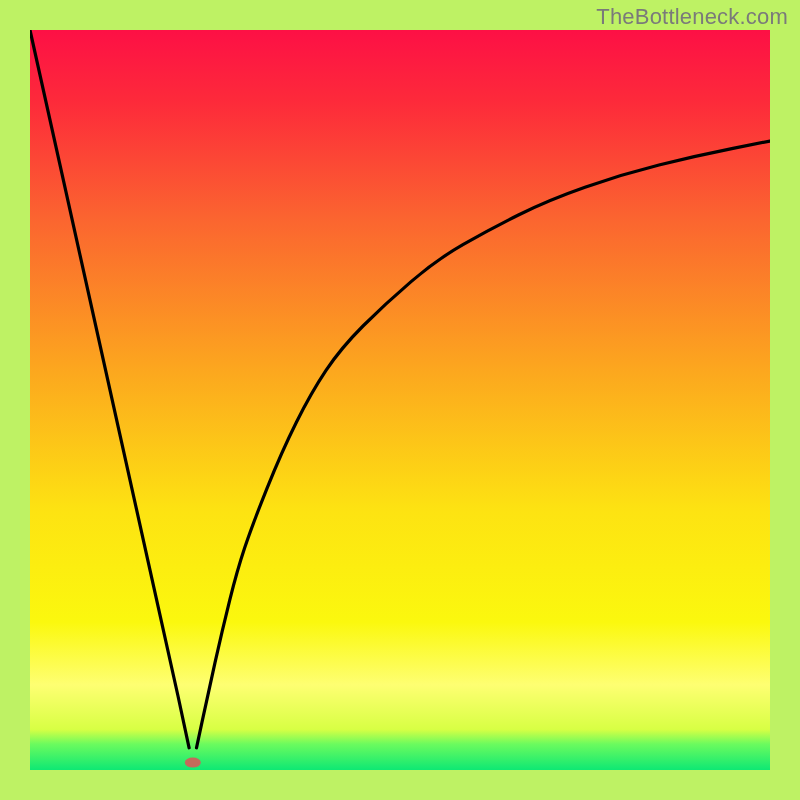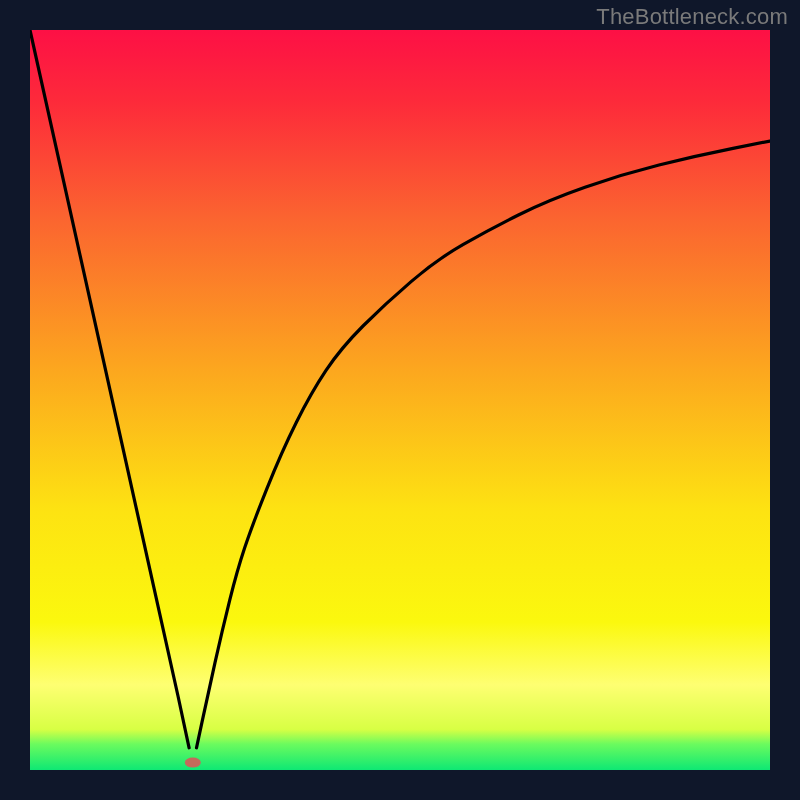--- a/index.html
+++ b/index.html
@@ -8,21 +8,21 @@
     width: 800px;
     height: 800px;
     overflow: hidden;
     background: #000;
     font-family: Arial, Helvetica, sans-serif;
   }
   .frame {
     position: relative;
     width: 800px;
     height: 800px;
-    background: #0f172a;
+    background: #bef264;
   }
   .plot-area {
     position: absolute;
     left: 30px;
     top: 30px;
     width: 740px;
     height: 740px;
     overflow: hidden;
   }
   .watermark {

